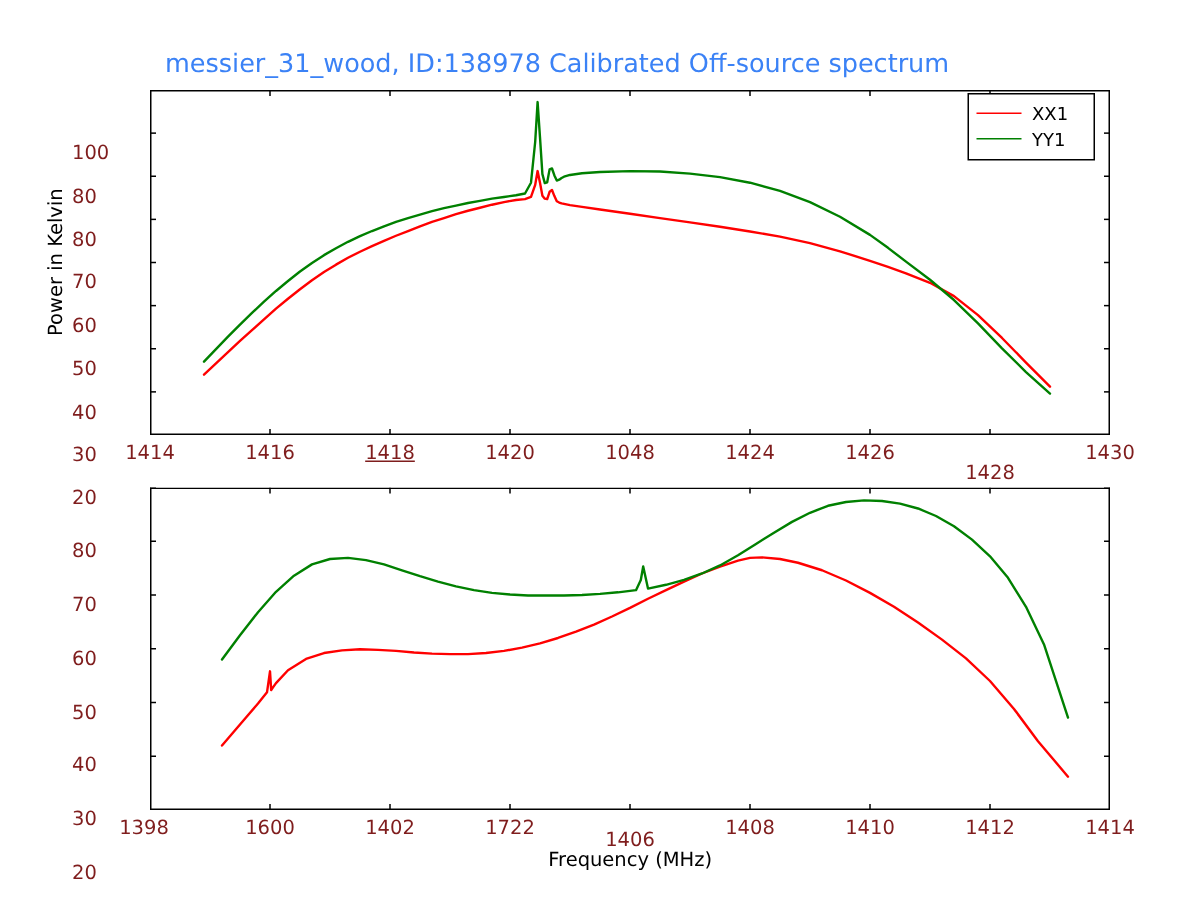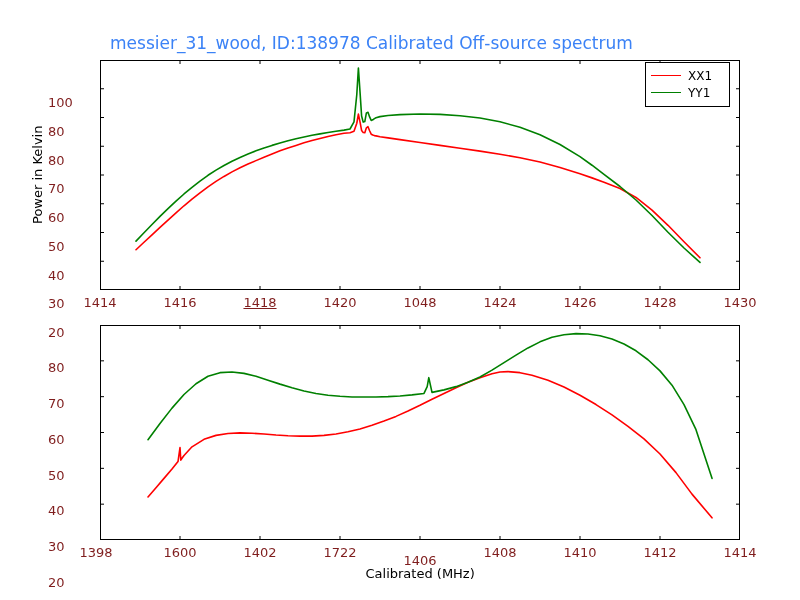--- a/index.html
+++ b/index.html
@@ -139,21 +139,21 @@
   </svg>
 
   <div id="top-xticklabels">
       <div class="tick-label-x" style="left: 70px; top: 295px; width: 60px;">1414</div>
       <div class="tick-label-x" style="left: 150px; top: 295px; width: 60px;">1416</div>
       <div class="tick-label-x" style="left: 230px; top: 295px; width: 60px; text-decoration: underline;">1418</div>
       <div class="tick-label-x" style="left: 310px; top: 295px; width: 60px;">1420</div>
       <div class="tick-label-x" style="left: 390px; top: 295px; width: 60px;">1048</div>
       <div class="tick-label-x" style="left: 470px; top: 295px; width: 60px;">1424</div>
       <div class="tick-label-x" style="left: 550px; top: 295px; width: 60px;">1426</div>
-      <div class="tick-label-x" style="left: 630px; top: 295px; width: 60px;">1428</div>
+      <div class="tick-label-x" style="left: 630px; top: 308px; width: 60px;">1428</div>
       <div class="tick-label-x" style="left: 710px; top: 295px; width: 60px;">1430</div>
     </div>
   <div id="top-yticklabels">
       <div class="tick-label-y" style="left: 48px; top: 281px; width: 45px;">20</div>
       <div class="tick-label-y" style="left: 48px; top: 252.25px; width: 45px;">30</div>
       <div class="tick-label-y" style="left: 48px; top: 223.5px; width: 45px;">40</div>
       <div class="tick-label-y" style="left: 48px; top: 194.75px; width: 45px;">50</div>
       <div class="tick-label-y" style="left: 48px; top: 166px; width: 45px;">60</div>
       <div class="tick-label-y" style="left: 48px; top: 137.25px; width: 45px;">70</div>
       <div class="tick-label-y" style="left: 48px; top: 108.5px; width: 45px;">80</div>
@@ -229,16 +229,16 @@
   <div id="bottom-yticklabels">
       <div class="tick-label-y" style="left: 48px; top: 531px; width: 45px;">20</div>
       <div class="tick-label-y" style="left: 48px; top: 495.167px; width: 45px;">30</div>
       <div class="tick-label-y" style="left: 48px; top: 459.333px; width: 45px;">40</div>
       <div class="tick-label-y" style="left: 48px; top: 423.5px; width: 45px;">50</div>
       <div class="tick-label-y" style="left: 48px; top: 387.667px; width: 45px;">60</div>
       <div class="tick-label-y" style="left: 48px; top: 351.833px; width: 45px;">70</div>
       <div class="tick-label-y" style="left: 48px; top: 316px; width: 45px;">80</div>
     </div>
 
-  <div class="axis-label" id="bottom-xlabel" style="left: 365.5px; top: 566px;">Calibrated (MHz)</div>
+  <div class="axis-label" id="bottom-xlabel" style="left: 365.5px; top: 566px;">Frequency (MHz)</div>
 
 
 </div>
 
 </body></html>

